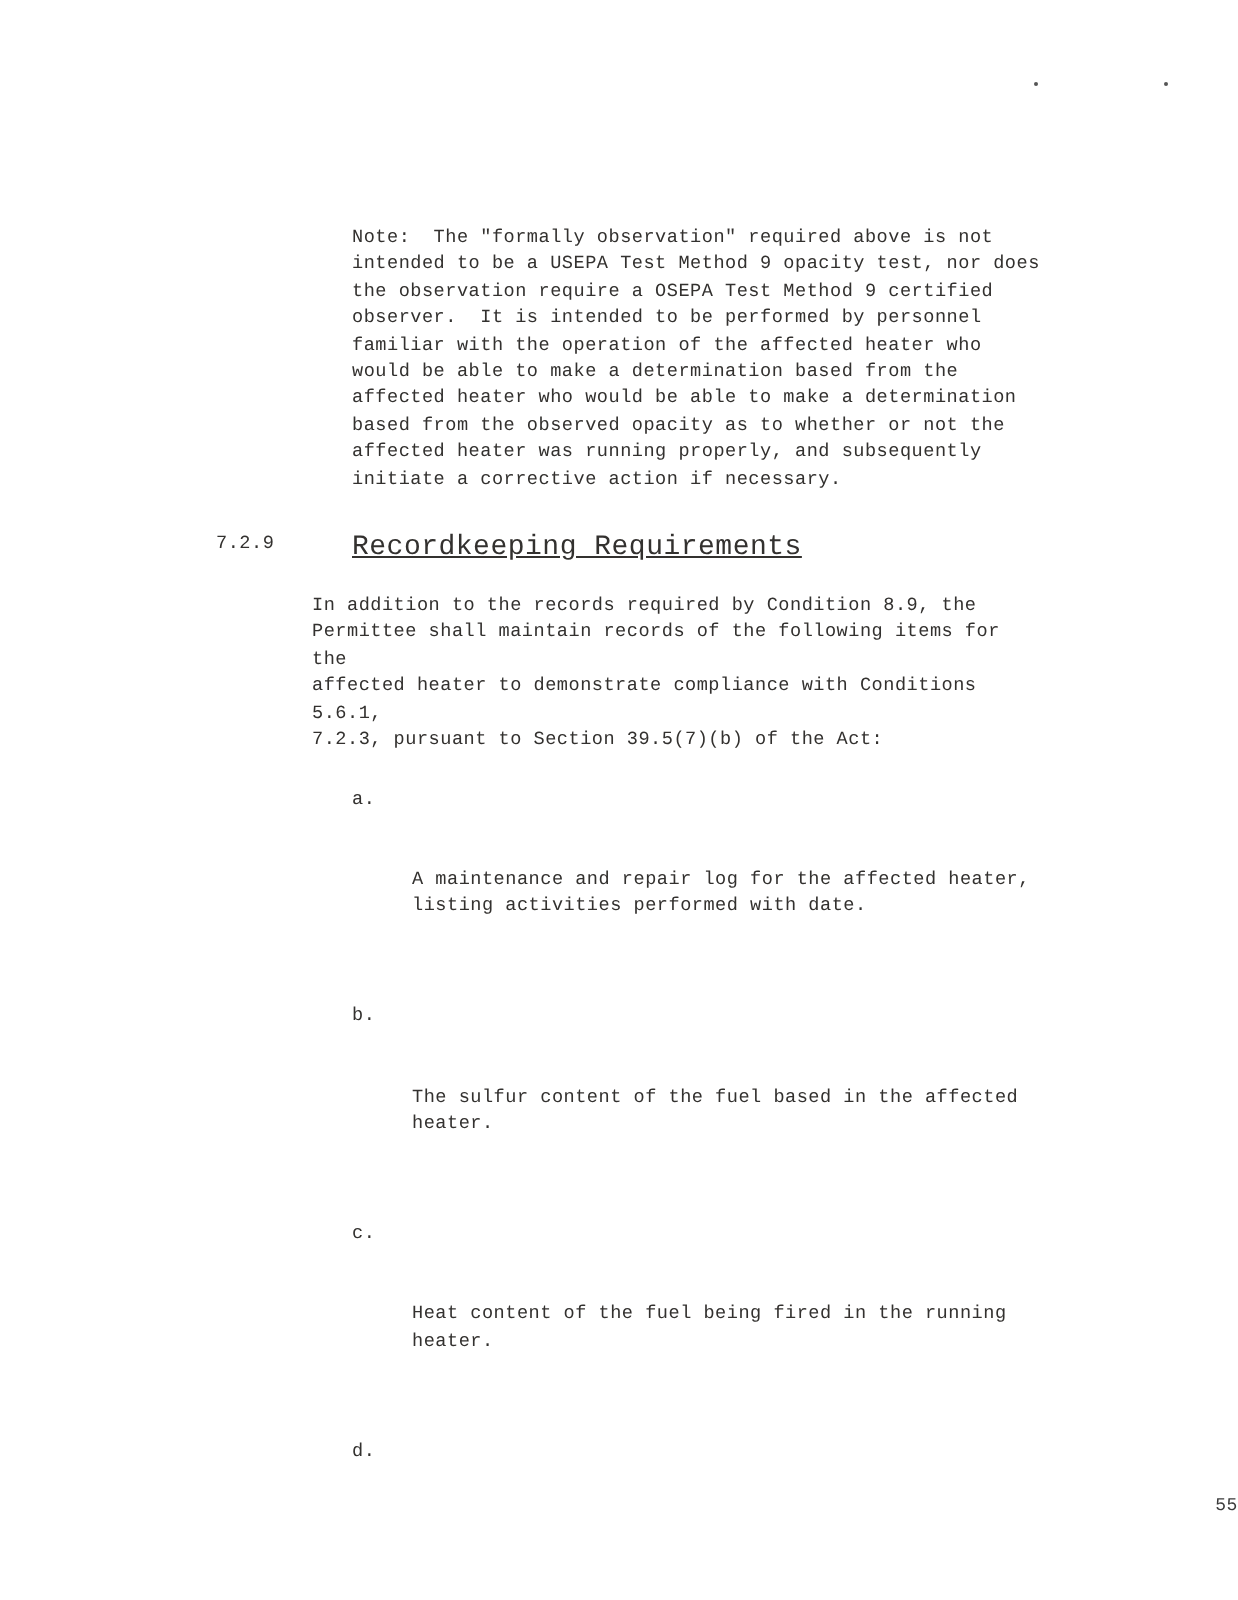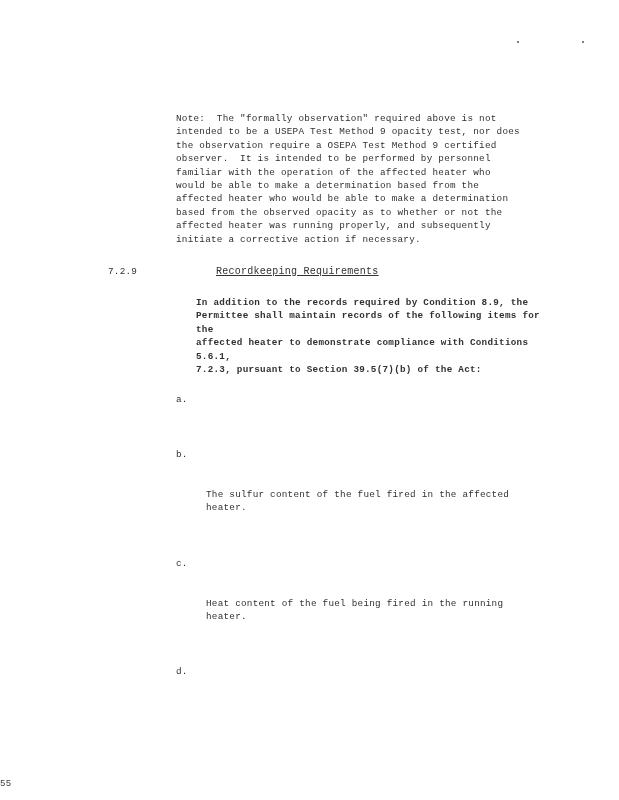--- a/index.html
+++ b/index.html
@@ -57,32 +57,30 @@
     left: 0;
     top: 0;
     font-size: 9.3px;
     letter-spacing: 0.25px;
     color: #33312f;
   }
   .sec-title {
     position: absolute;
     left: 68px;
     top: 0;
-    font-size: 10px;
+    font-size: 14px;
     letter-spacing: 0.25px;
     color: #33312f;
     text-decoration: underline;
-    margin-left: 40px;
   }
 
   .para {
     margin-top: 16px;
-    margin-left: 88px;
+    margin-left: 48px;
     width: 360px;
-    font-weight: bold;
   }
 
   .list {
     margin-top: 16px;
     margin-left: 68px;
     width: 362px;
   }
   .li {
     position: relative;
     padding-left: 30px;
@@ -94,22 +92,22 @@
     top: 0;
   }
   .li .txt {
     display: block;
   }
 
   .footer-num {
     position: absolute;
     left: 0;
     right: 0;
-    top: 779px;
-    text-align: left;
+    top: 748px;
+    text-align: right;
     font-size: 9px;
     letter-spacing: 0.3px;
     color: #3a3a3a;
   }
 </style>
 </head>
 <body>
 
 <div class="page">
 
@@ -135,24 +133,26 @@
     </div>
 
     <div class="blk para">In addition to the records required by Condition 8.9, the
 Permittee shall maintain records of the following items for the
 affected heater to demonstrate compliance with Conditions 5.6.1,
 7.2.3, pursuant to Section 39.5(7)(b) of the Act:</div>
 
     <div class="list">
       <div class="li blk">
         <span class="mark">a.</span>
+        <span class="txt">A maintenance and repair log for the affected heater,
+listing activities performed with date.</span>
       </div>
       <div class="li blk">
         <span class="mark">b.</span>
-        <span class="txt">The sulfur content of the fuel fired in the affected
+        <span class="txt">The sulfur content of the fuel based in the affected
 heater.</span>
       </div>
       <div class="li blk">
         <span class="mark">c.</span>
         <span class="txt">Heat content of the fuel being fired in the running
 heater.</span>
       </div>
       <div class="li blk">
         <span class="mark">d.</span>
       </div>

